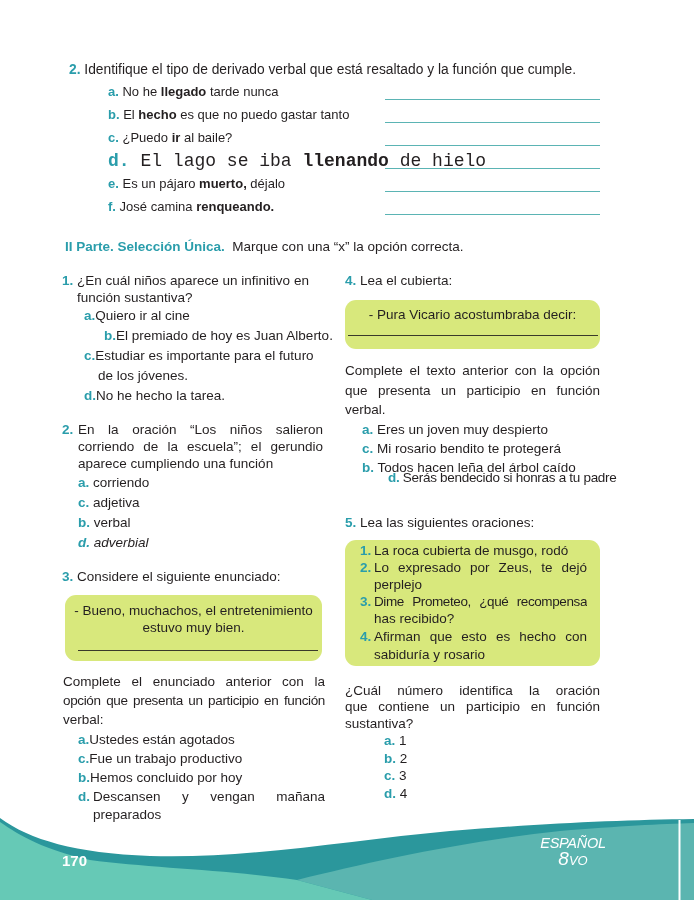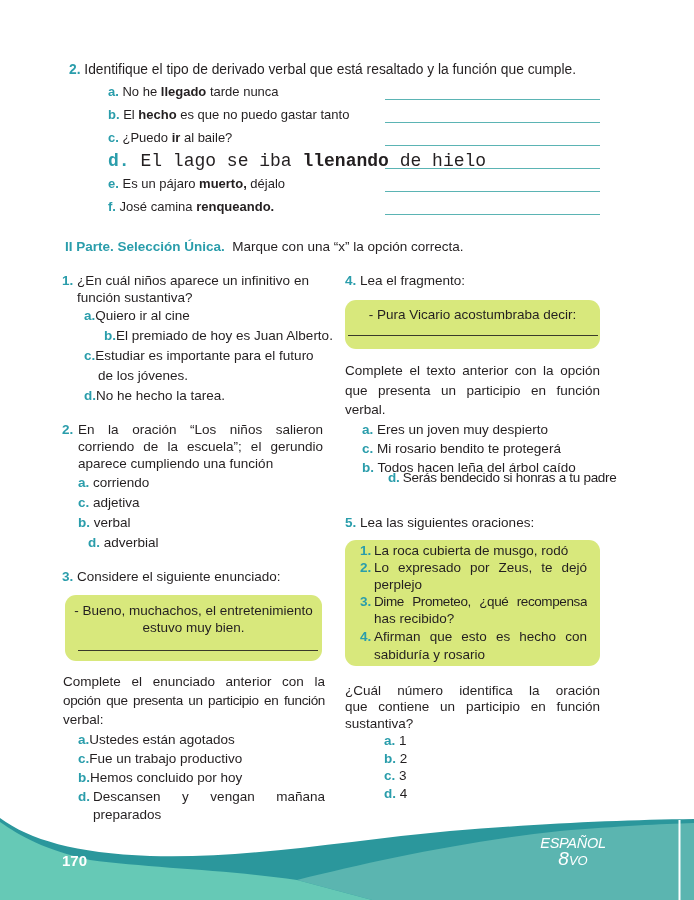--- a/index.html
+++ b/index.html
@@ -110,21 +110,21 @@
 
   <div class="abs" style="left:78px; top:475px;">
     <span class="t">a.</span> <span>corriendo</span>
   </div>
   <div class="abs" style="left:78px; top:495px;">
     <span class="t">c.</span> <span>adjetiva</span>
   </div>
   <div class="abs" style="left:78px; top:515px;">
     <span class="t">b.</span> <span>verbal</span>
   </div>
-  <div class="abs" style="left:88px; top:535px;">
+  <div class="abs" style="left:78px; top:535px;font-style:italic;">
     <span class="t">d.</span> <span>adverbial</span>
   </div>
 </div>
 
 <div>
   <div class="abs" style="left:62px; top:569px;">
     <span class="t">3.</span>
     <span>Considere el siguiente enunciado:</span>
   </div>
   <div class="box" style="left:65px; top:595px; width:257px; height:66px;"></div>
@@ -146,21 +146,21 @@
     <span class="t">b.</span><span>Hemos concluido por hoy</span>
   </div>
   <div class="abs t" style="left:78px; top:789px;">d.</div>
   <div class="abs just" style="left:93px; top:789px; width:232px;">Descansen y vengan mañana</div>
   <div class="abs" style="left:93px; top:807px;">preparados</div>
 </div>
 
 <div>
   <div class="abs" style="left:345px; top:273px;">
     <span class="t">4.</span>
-    <span>Lea el fragmento:</span>
+    <span>Lea el cubierta:</span>
   </div>
   <div class="box" style="left:345px; top:300px; width:255px; height:49px;"></div>
   <div class="abs center" style="left:345px; top:307px; width:255px;">- Pura Vicario acostumbraba decir:</div>
   <input class="box-line" style="left: 348px; top: 323px; width: 250px;" value="">
 
   <div class="abs just" style="left:345px; top:363px; width:255px;">Complete el texto anterior con la opción</div>
   <div class="abs just" style="left:345px; top:383px; width:255px;">que presenta un participio en función</div>
   <div class="abs" style="left:345px; top:402px;">verbal.</div>
 
   <div class="abs" style="left:362px; top:422px;">

